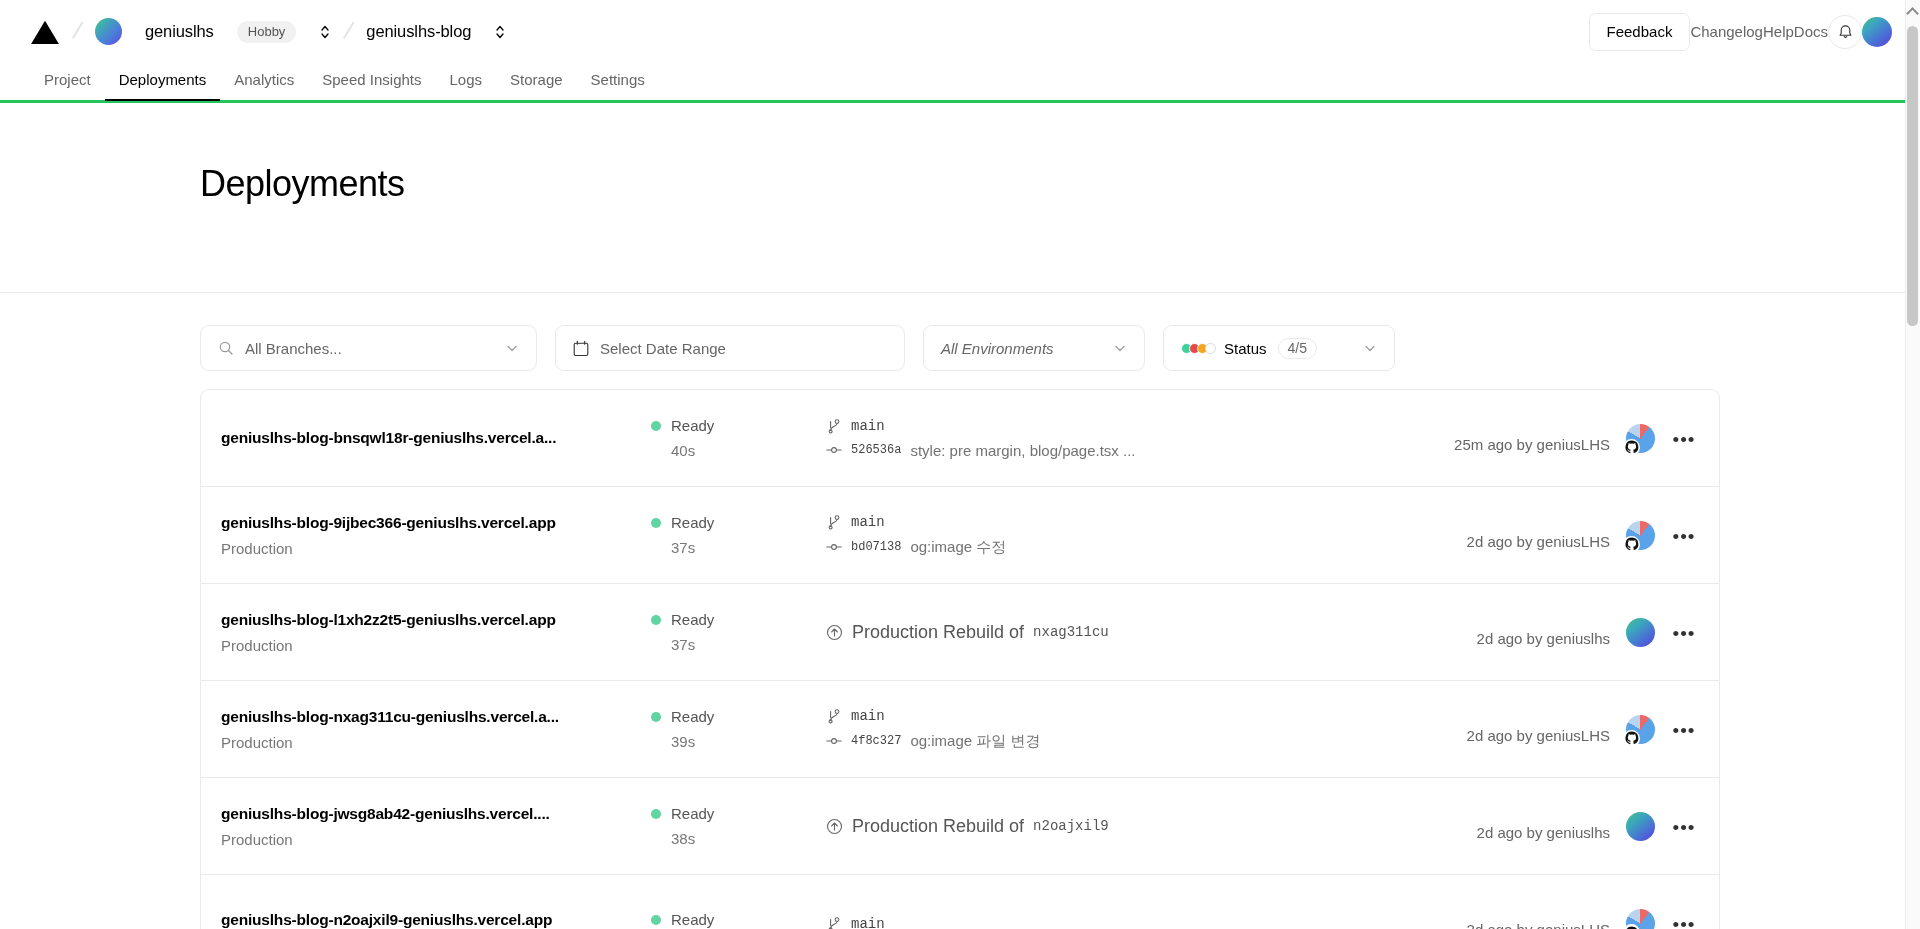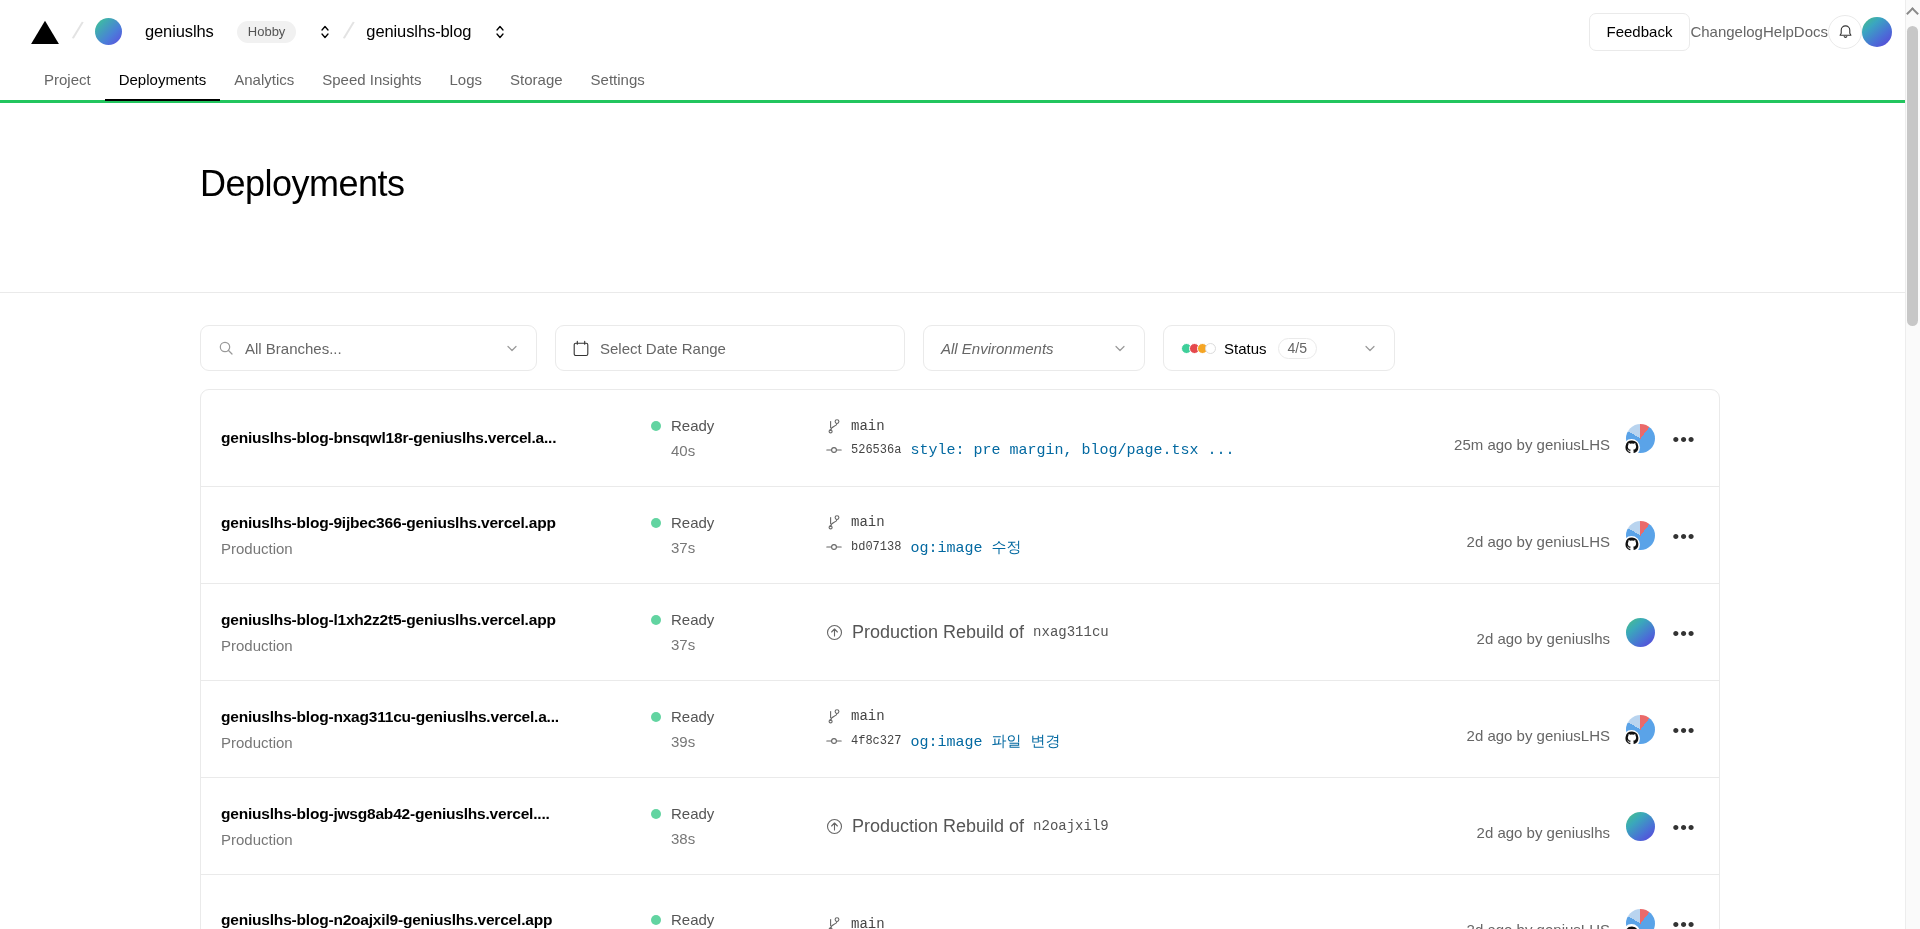--- a/index.html
+++ b/index.html
@@ -141,21 +141,21 @@
   .src-line { display: flex; align-items: center; gap: 9px; }
   .src-line + .src-line { margin-top: 8px; }
   .branch-text {
     font-family: "Liberation Mono", monospace;
     font-size: 14px; color: #444;
   }
   .commit-sha {
     font-family: "Liberation Mono", monospace;
     font-size: 12px; color: #444;
   }
-  .commit-msg { font-size: 15px; color: #0369a1; font-family: Liberation Mono, monospace; }
+  .commit-msg { font-size: 15px; color: #737373; }
   .rebuild-text { font-size: 18px; color: #555; }
   .rebuild-sha { font-family: "Liberation Mono", monospace; font-size: 14px; color: #555; }
   .col-meta {
     flex: 0 0 auto; display: flex; align-items: flex-end; gap: 16px;
     margin-left: auto; padding-left: 10px;
   }
   .meta-time { font-size: 15px; color: #666; white-space: nowrap; }
   .av-wrap { position: relative; width: 29px; height: 29px; flex: 0 0 auto; }
   .av-github {
     width: 29px; height: 29px; border-radius: 50%;

